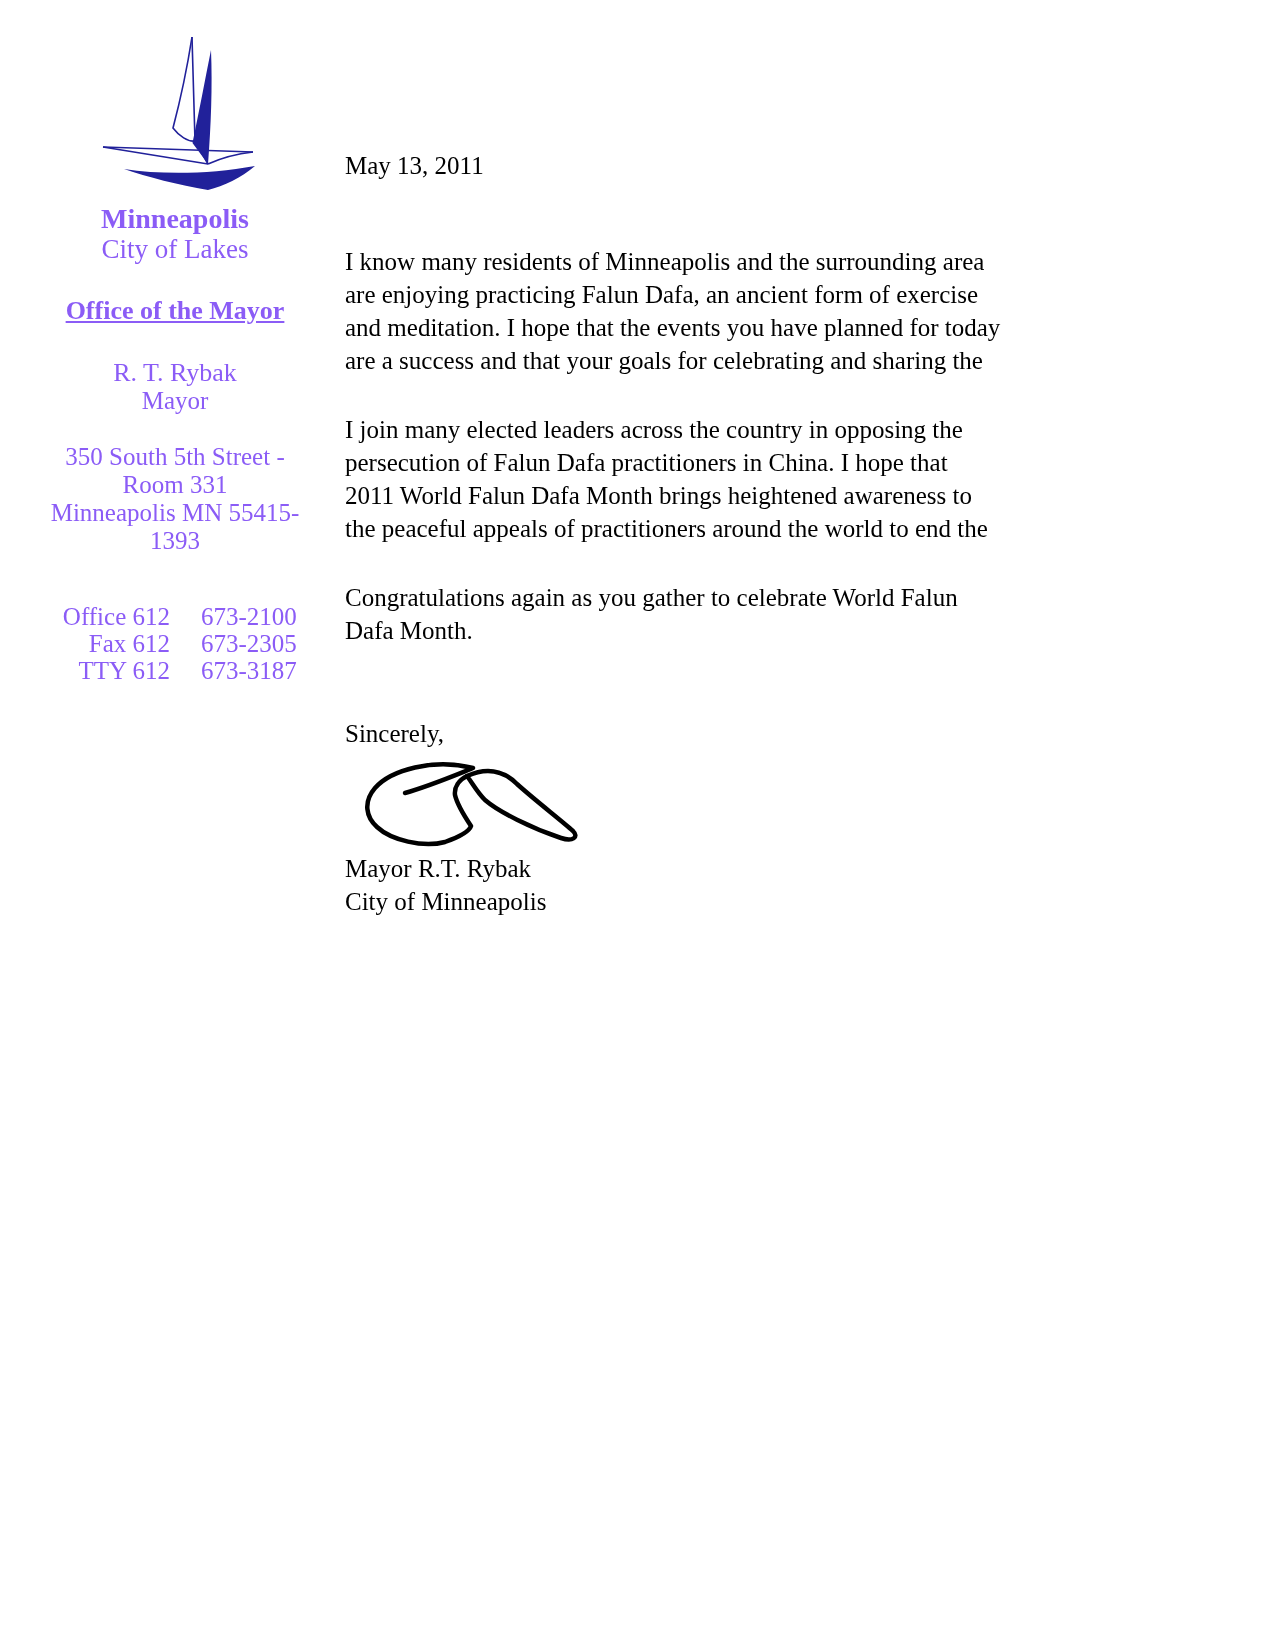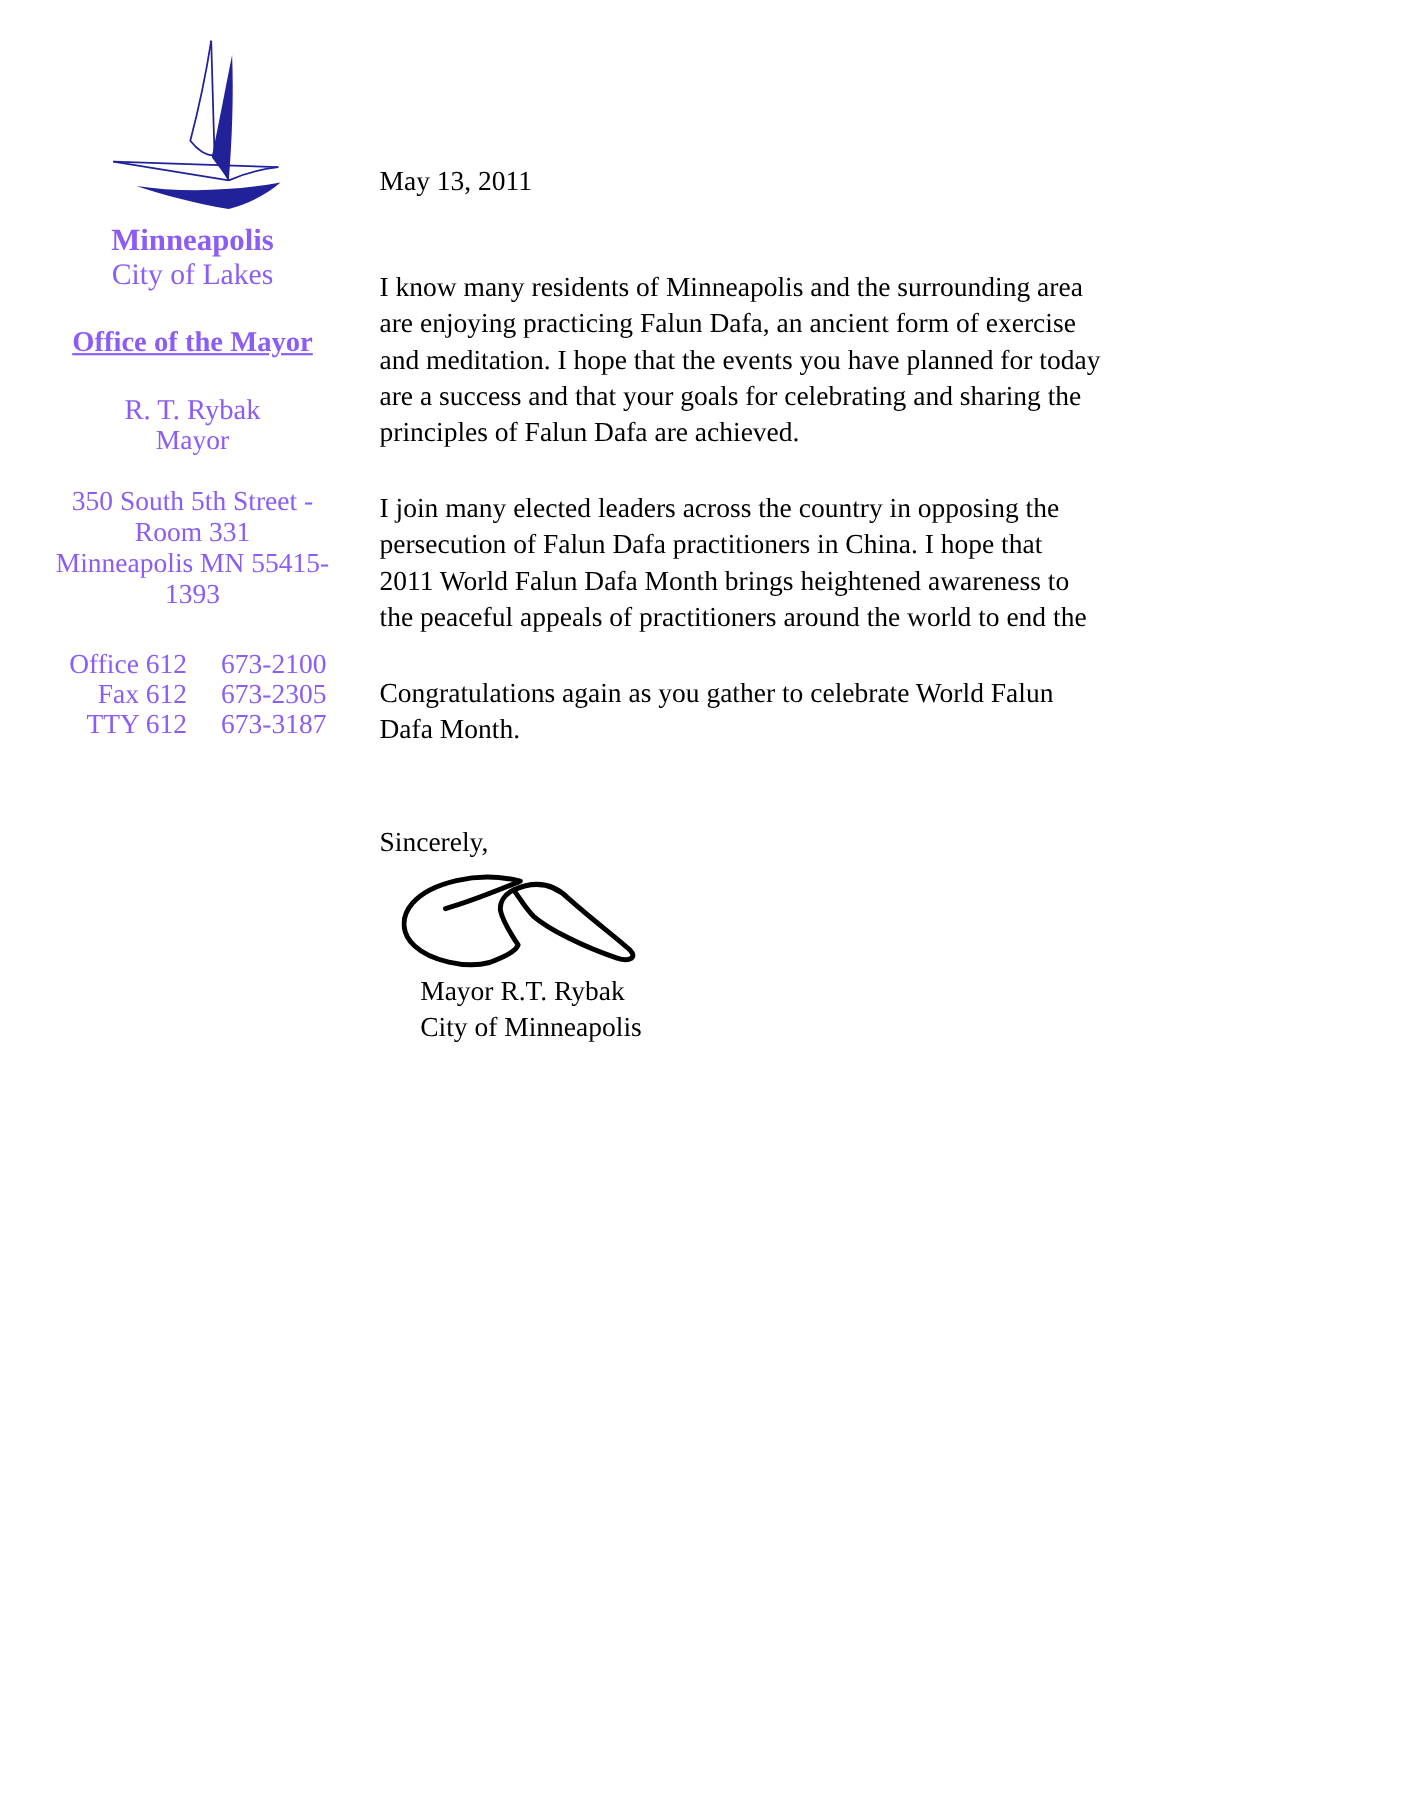--- a/index.html
+++ b/index.html
@@ -17,36 +17,36 @@
     text-align:center;color:#8b5cf6;
   }
   .logo{width:180px;height:165px;margin:0 auto;}
   .logo svg{display:block;width:100%;height:100%;}
   .city-name{margin-top:14px;font-size:28px;font-weight:bold;line-height:30px;}
   .tagline{font-size:27px;line-height:30px;}
   .office{margin-top:33px;font-size:26px;font-weight:bold;line-height:28px;text-decoration:underline;}
   .mayor-name{margin-top:34px;font-size:26px;font-weight:normal;line-height:28px;}
   .mayor-title{font-size:25px;line-height:28px;}
   .address{margin-top:28px;font-size:25px;line-height:28px;}
-  .phones{margin-top:36px;font-size:25px;line-height:27px;}
+  .phones{margin-top:48px;font-size:25px;line-height:27px;}
   .phone-row{display:flex;}
   .phone-label{flex:0 0 130px;text-align:right;white-space:nowrap;}
   .phone-number{margin-left:31px;text-align:left;white-space:nowrap;}
   
   .main{
     position:absolute;left:345px;top:149px;width:810px;
     font-size:25px;line-height:33px;
   }
   .main .line{white-space:nowrap;}
   .date{margin-bottom:63px;}
   .para{margin-bottom:36px;}
   .closing{margin-top:70px;}
   .signature{width:214px;height:92px;margin:10px 0 0 20px;}
   .signature svg{display:block;width:100%;height:100%;}
-  .sig-name,.sig-org{line-height:33px;margin-left:37px;}
+  .sig-name,.sig-org{line-height:33px;}
 </style>
 </head>
 <body>
 
 <div class="page">
 
   <aside class="sidebar">
     <div class="logo">
       <svg viewBox="0 0 180 165" xmlns="http://www.w3.org/2000/svg">
         <g stroke="#21219a" fill="none" stroke-width="1.6">
@@ -94,21 +94,20 @@
     </div>
   </aside>
 
   <main class="main">
     <div class="date">May 13, 2011</div>
     <div class="para">
         <div class="line">I know many residents of Minneapolis and the surrounding area</div>
         <div class="line">are enjoying practicing Falun Dafa, an ancient form of exercise</div>
         <div class="line">and meditation. I hope that the events you have planned for today</div>
         <div class="line">are a success and that your goals for celebrating and sharing the</div>
-        <div class="line">principles of Falun Dafa are achieved.</div>
       </div>
     <div class="para">
         <div class="line">I join many elected leaders across the country in opposing the</div>
         <div class="line">persecution of Falun Dafa practitioners in China. I hope that</div>
         <div class="line">2011 World Falun Dafa Month brings heightened awareness to</div>
         <div class="line">the peaceful appeals of practitioners around the world to end the</div>
       </div>
     <div class="para">
         <div class="line">Congratulations again as you gather to celebrate World Falun</div>
         <div class="line">Dafa Month.</div>

